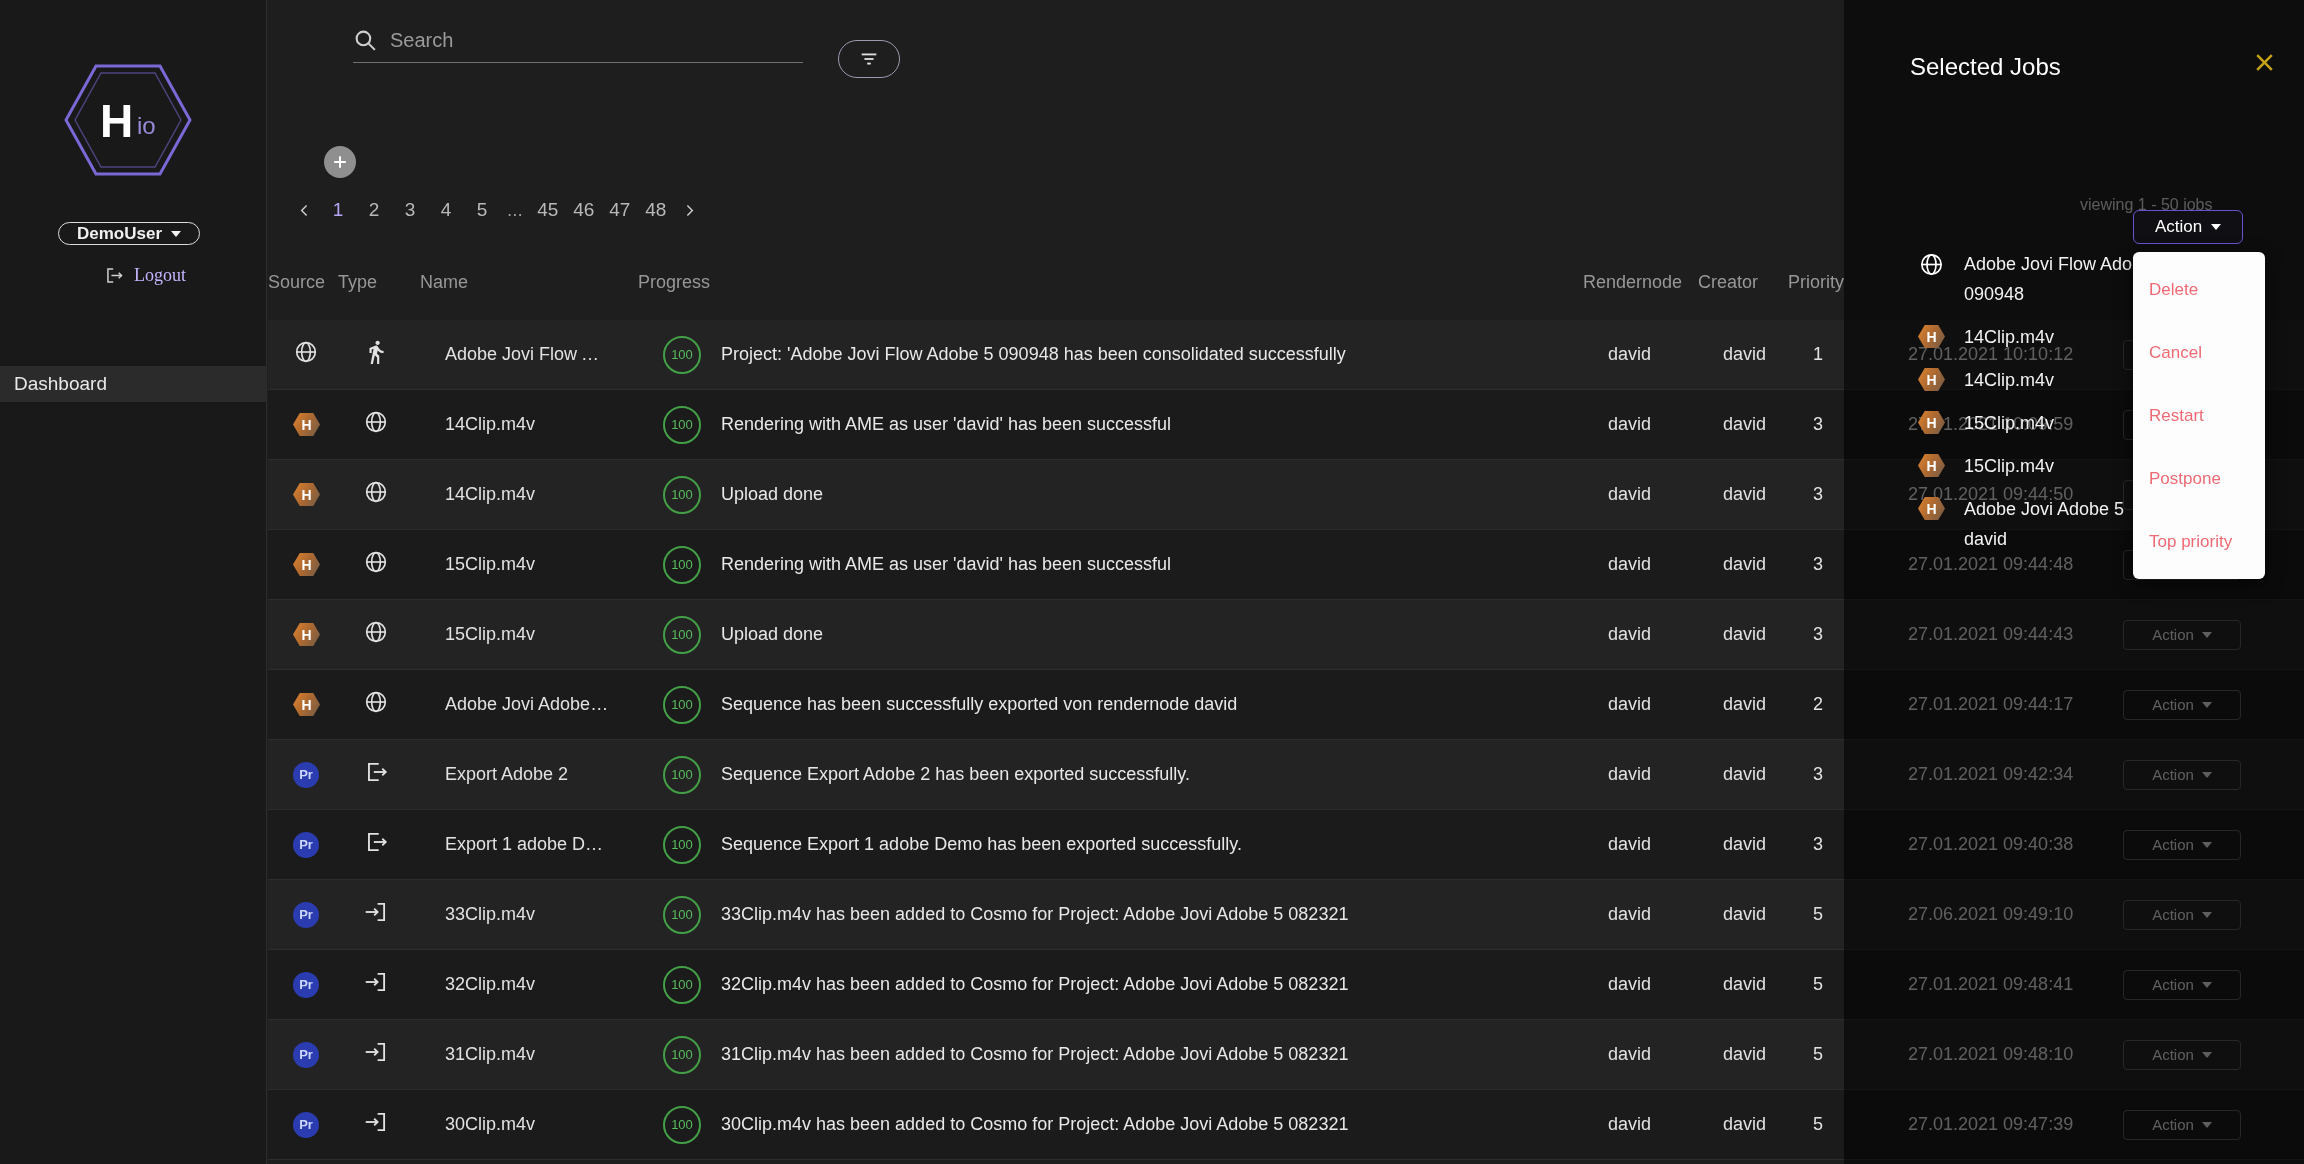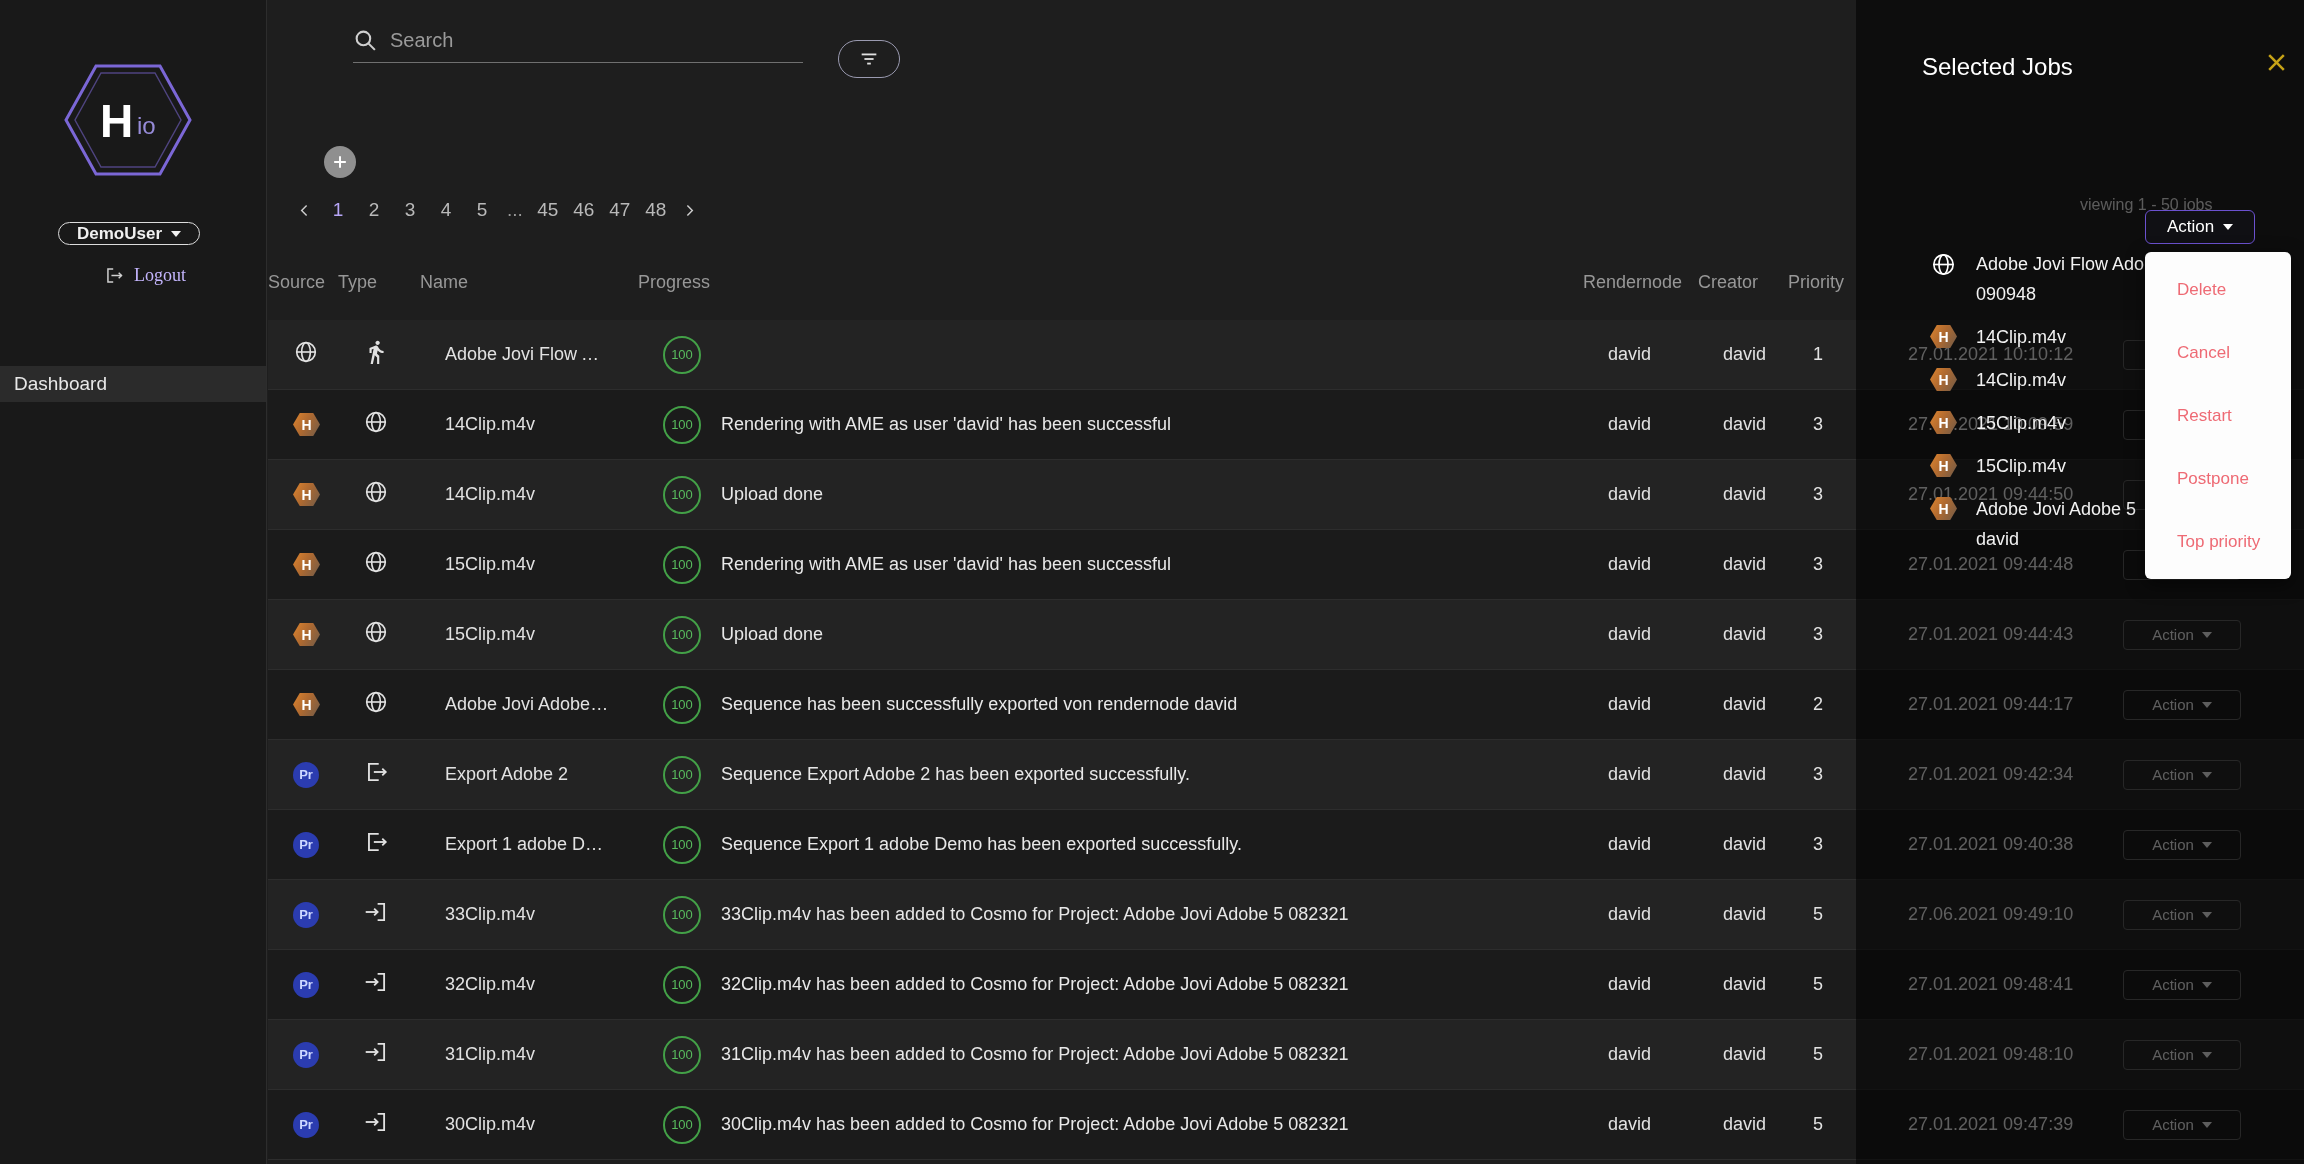--- a/index.html
+++ b/index.html
@@ -65,36 +65,36 @@
     color:#58bb5d; font-size:13px; display:flex; align-items:center; justify-content:center; }
   .job-message { margin-left:20px; white-space:nowrap; overflow:hidden; text-overflow:ellipsis; color:#e8e8e8; }
   .dimtext { color:#d9d9d9; }
   .row-action { width:118px; height:30px; border:1px solid #5a5a5a; border-radius:4px; background:transparent;
     color:#d6d6d6; font-size:15px; display:flex; align-items:center; justify-content:center; gap:8px;
     font-family:inherit; cursor:pointer; }
   .caret { width:0; height:0; border-left:5px solid transparent; border-right:5px solid transparent;
     border-top:6px solid currentColor; display:inline-block; }
   
   .overlay { position:absolute; top:0; bottom:0; left:1844px; right:0;
-    background:rgba(0,0,0,0.56); z-index:10;margin-left:12px; }
+    background:rgba(0,0,0,0.56); z-index:10; }
   .panel-title { position:absolute; left:66px; top:53px; font-size:24px; color:#ffffff; z-index:11; }
   .close-btn { position:absolute; left:402px; top:44px; width:36px; height:36px; background:none; border:none;
     display:flex; align-items:center; justify-content:center; cursor:pointer; z-index:12; }
   .panel-jobs { position:absolute; left:74px; top:249px; width:362px; display:flex; flex-direction:column;
     gap:13px; z-index:11; }
   .panel-job { display:flex; gap:19px; align-items:flex-start; cursor:pointer; }
   .panel-job .cell-icon { margin-top:2px; color:#ffffff; }
   .panel-job .svg-icon svg { width:27px; height:27px; }
   .panel-job-line { font-size:18px; color:#f2f2f2; line-height:30px; white-space:nowrap; overflow:hidden; }
   .panel-action-btn { position:absolute; left:289px; top:210px; width:110px; height:34px;
     border:1.5px solid #6b51cf; border-radius:6px; background:#101014; color:#fff; font-size:17px;
     display:flex; align-items:center; justify-content:center; gap:9px; font-family:inherit;
     cursor:pointer; z-index:12; }
-  .menu-card { position:absolute; left:289px; top:252px; width:146px; background:#fdfdfd; border-radius:6px;
-    box-shadow:0 5px 18px rgba(0,0,0,0.55); z-index:12; padding:6px 16px; }
+  .menu-card { position:absolute; left:289px; top:252px; width:132px; background:#fdfdfd; border-radius:6px;
+    box-shadow:0 5px 18px rgba(0,0,0,0.55); z-index:12; padding:6px 0; }
   .menu-item { height:63px; width:100%; display:flex; align-items:center; padding-left:16px;
     color:#ee6a74; font-size:17px; background:none; border:none; text-align:left; font-family:inherit;
     cursor:pointer; }
 </style>
 </head>
 <body>
 
 <aside class="sidebar">
   <div class="logo">
     <svg width="128" height="120" viewBox="0 0 128 120">
@@ -213,20 +213,21 @@
               </svg>
             </span></div>
           <div class="cell"><span class="cell-icon svg-icon">
               <svg viewBox="0 0 24 24">
                 <path fill="currentColor" d="M13.5 5.5c1.1 0 2-.9 2-2s-.9-2-2-2-2 .9-2 2 .9 2 2 2zM9.8 8.9L7 23h2.1l1.8-8 2.1 2v6h2v-7.5l-2.1-2 .6-3C14.8 12 16.8 13 19 13v-2c-1.85 0-3.45-1-4.35-2.45l-.95-1.6C13.35 6.35 12.7 6 12 6c-.25 0-.5.05-.75.15L6 8.3V13h2V9.65l1.8-.75z"></path>
               </svg>
             </span></div>
           <div class="cell"><span class="name-text">Adobe Jovi Flow Adobe 5 090948</span></div>
           <div class="cell progress-cell">
             <span class="progress-circle">100</span>
+            <span class="job-message">Project: 'Adobe Jovi Flow Adobe 5 090948 has been consolidated successfully</span>
           </div>
           <div class="cell">david</div>
           <div class="cell">david</div>
           <div class="cell">1</div>
           <div class="cell dimtext">27.01.2021 10:10:12</div>
           <div class="cell">
             <button class="row-action">
               <span>Action</span>
               <span class="caret"></span>
             </button>

